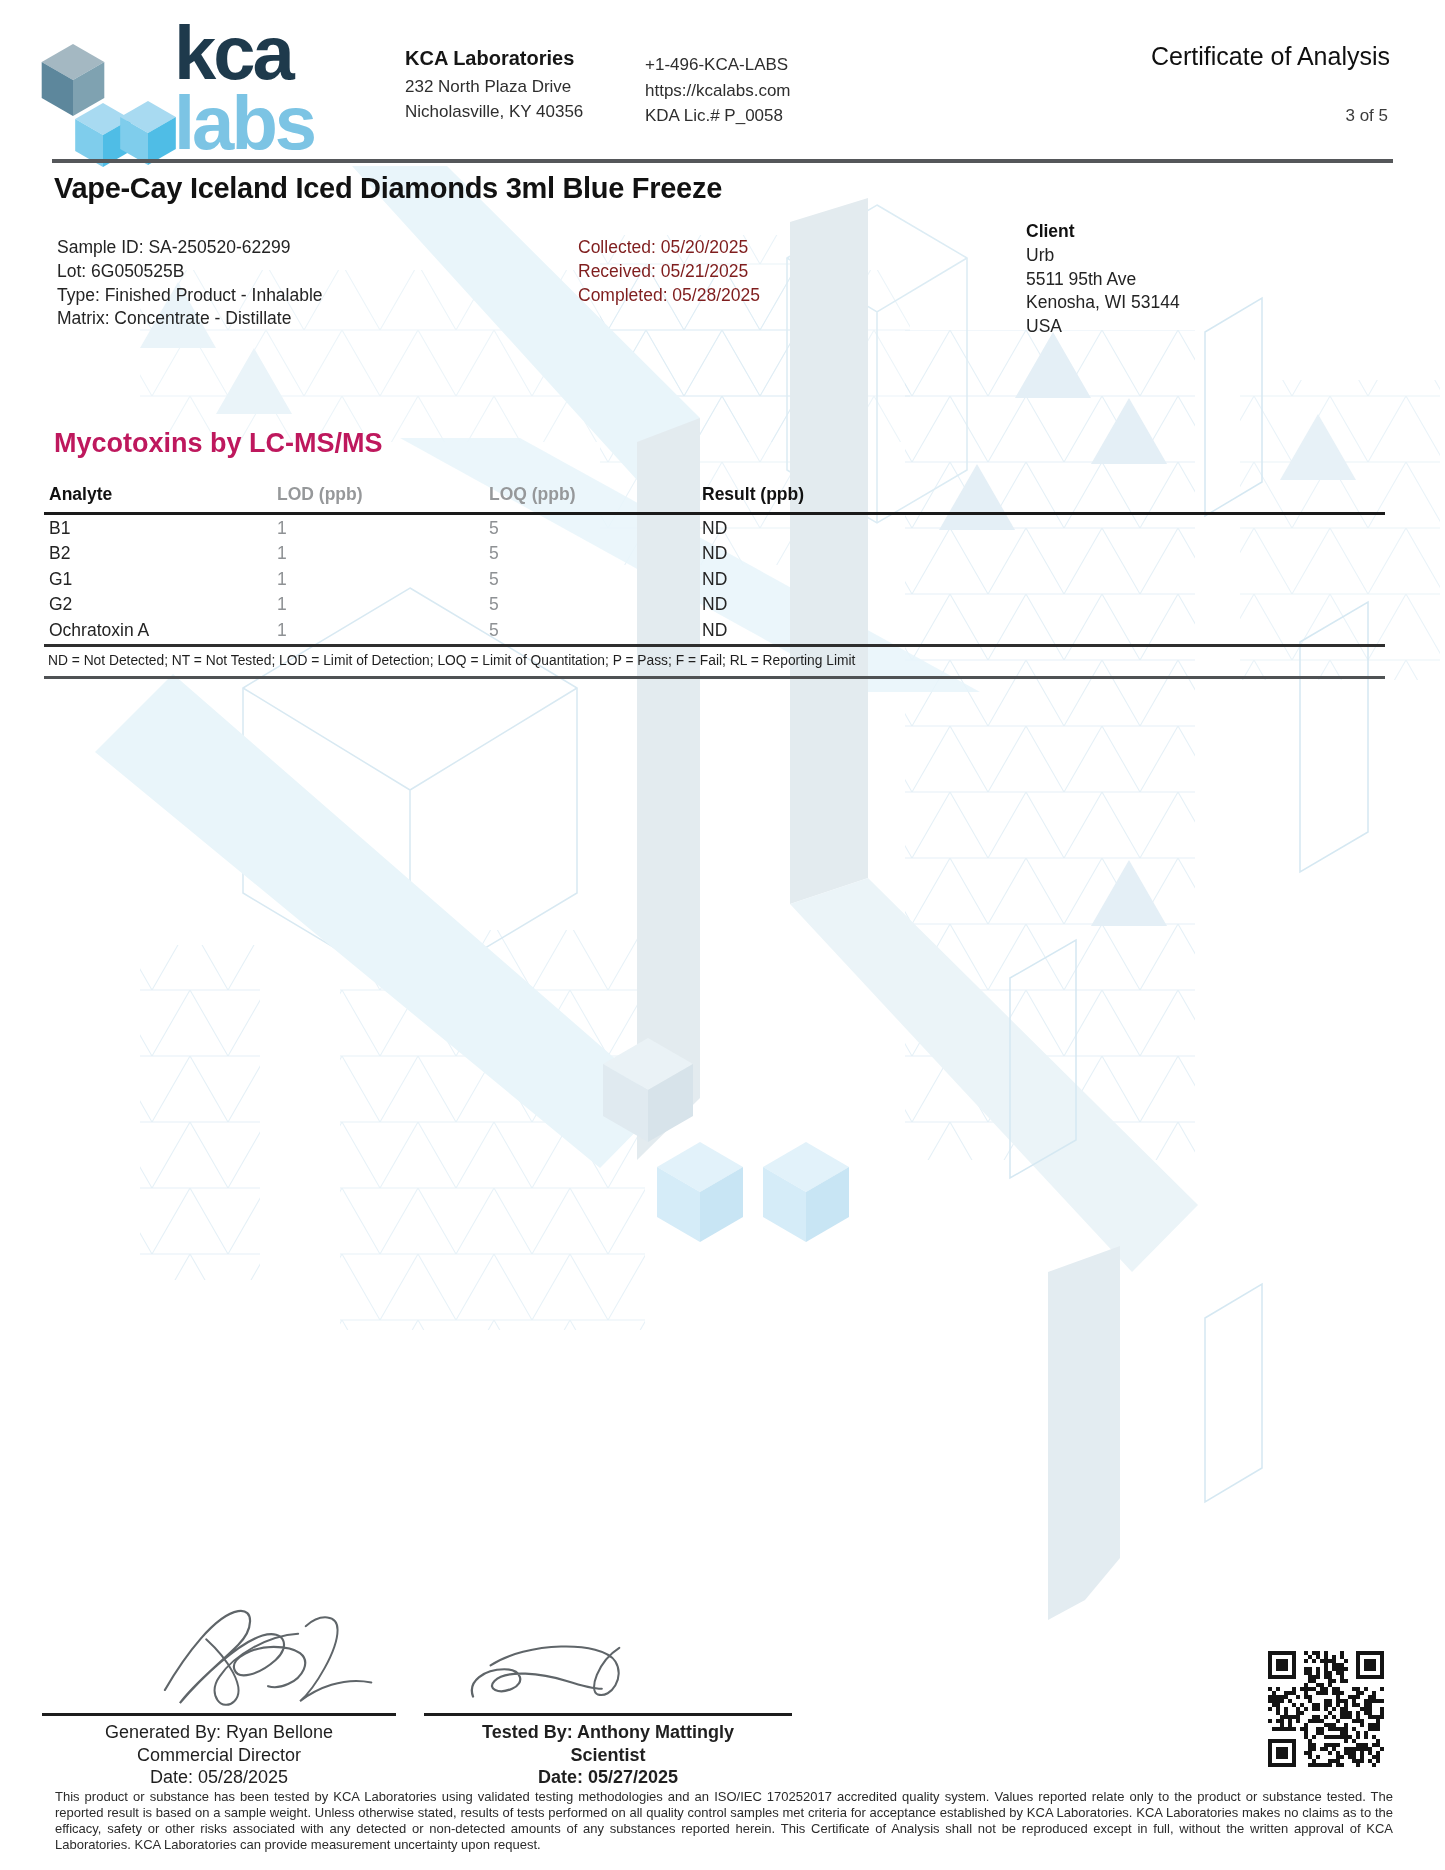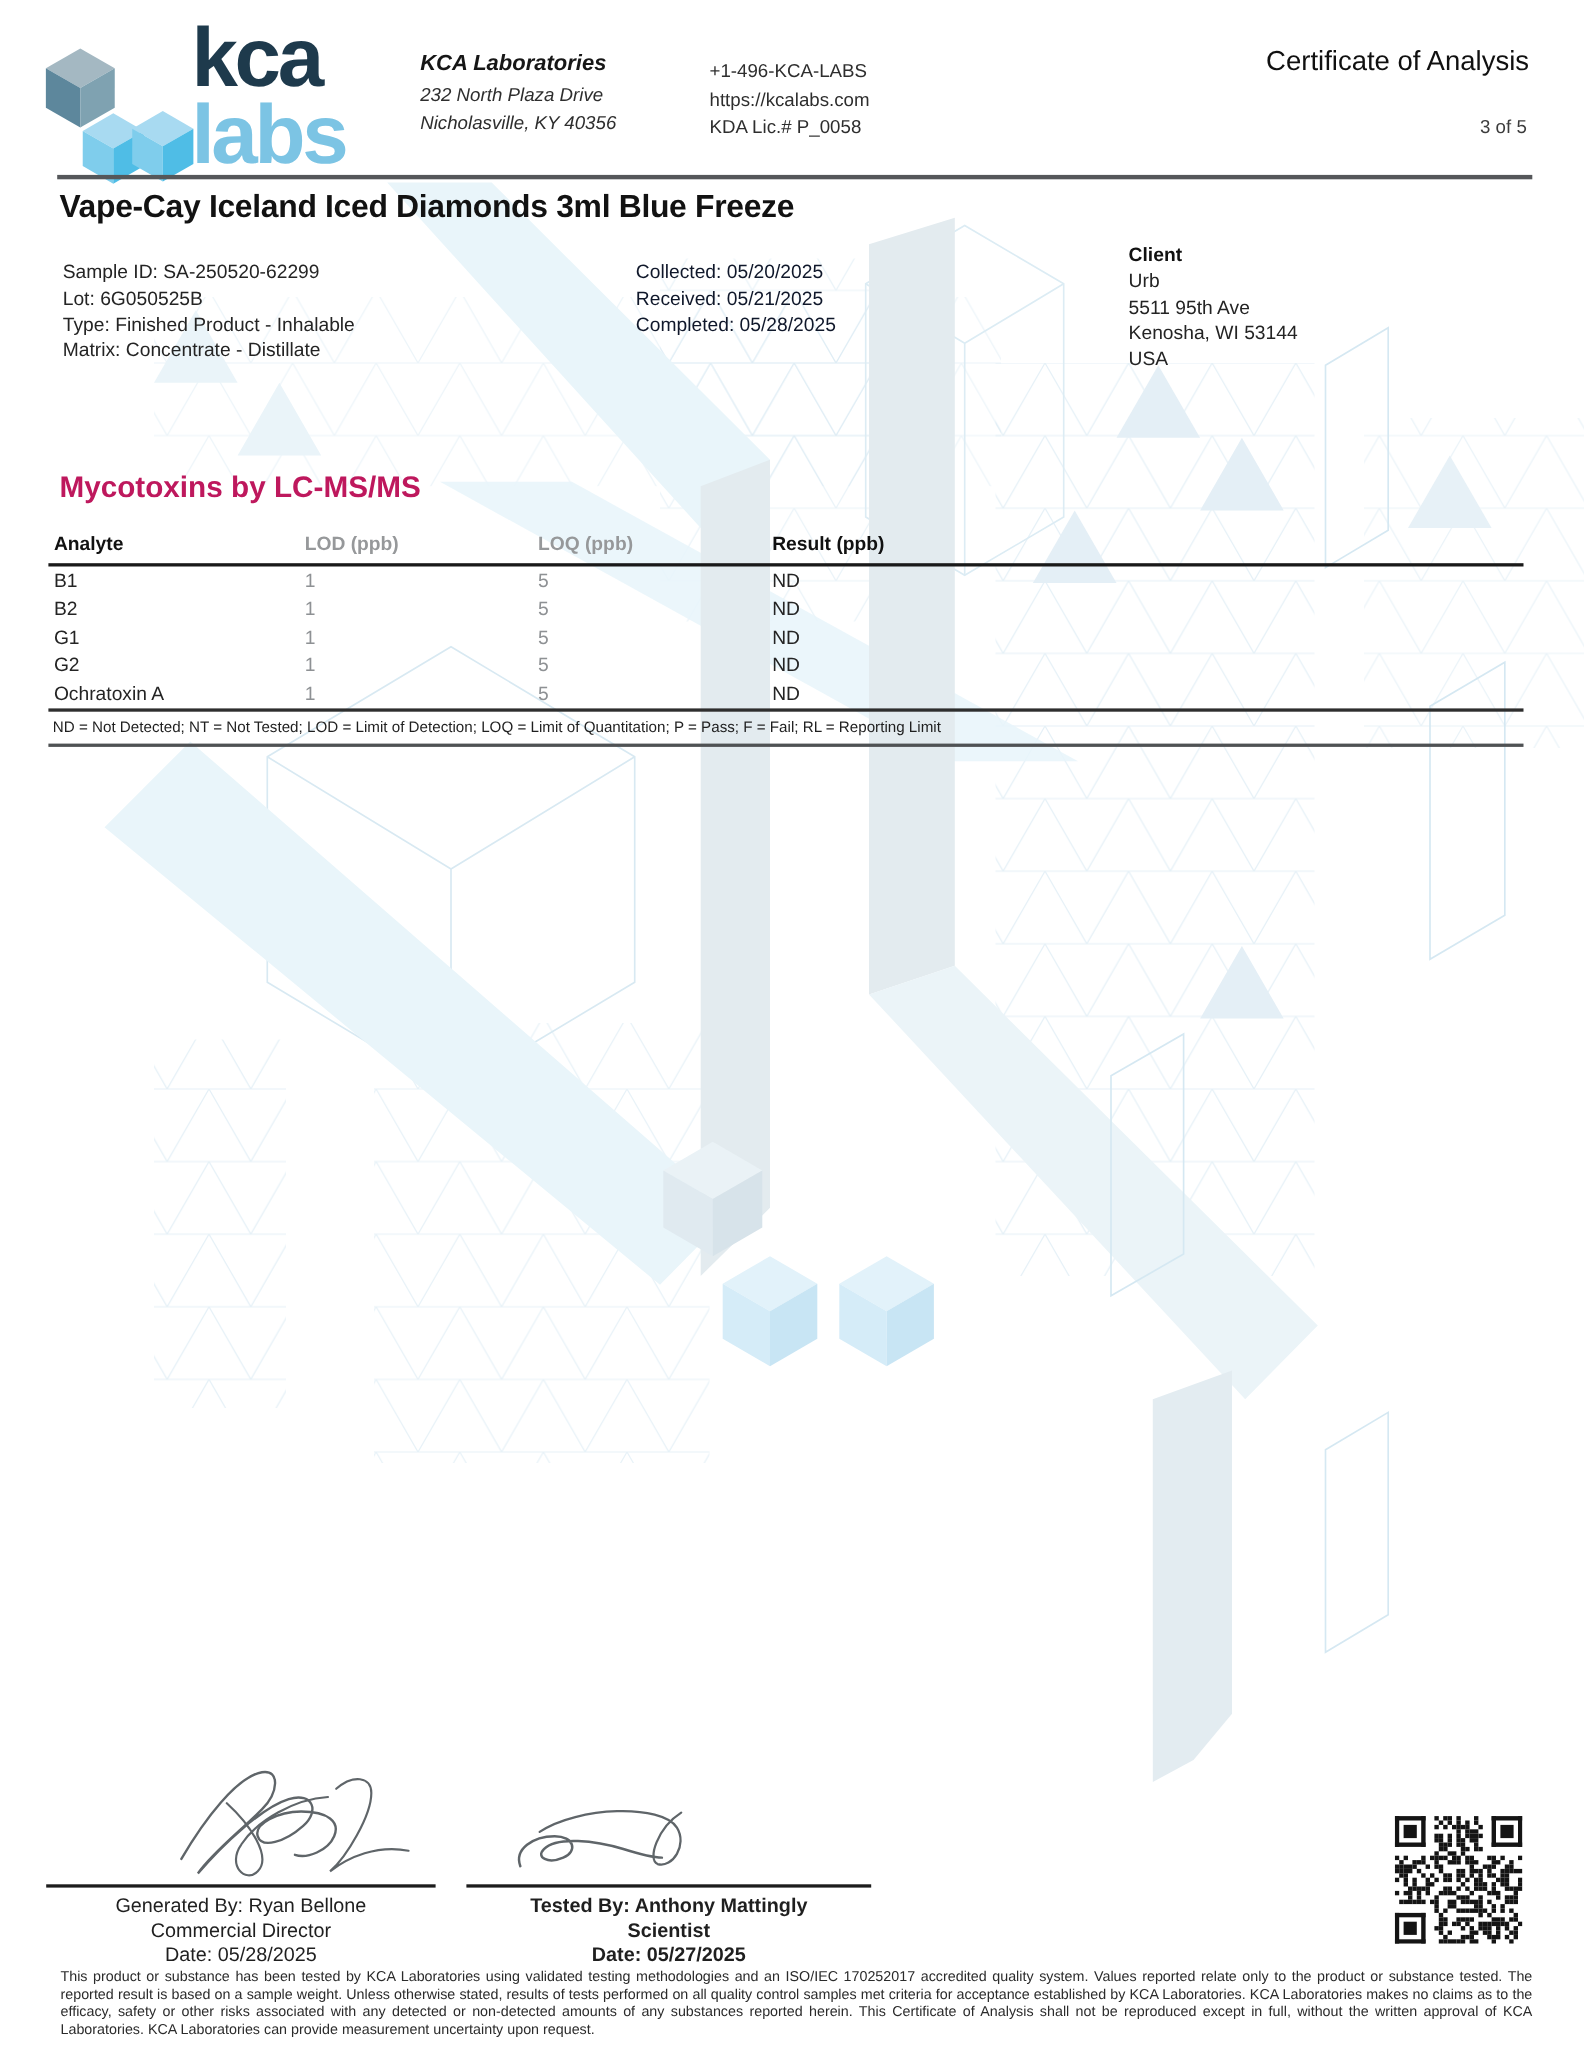--- a/index.html
+++ b/index.html
@@ -7,34 +7,34 @@
         font-family:"Liberation Sans",sans-serif;color:#1c1c1c;}
   .watermark{position:absolute;left:0;top:0;width:1445px;height:1870px;z-index:0;}
   .content{position:absolute;left:0;top:0;width:1445px;height:1870px;z-index:1;}
 
   
   .logo-icon{position:absolute;left:28px;top:30px;}
   .logo-text{position:absolute;left:174px;top:18px;line-height:70px;font-size:76px;
              font-weight:800;letter-spacing:-3px;}
   .logo-kca{color:#1e3a4c;}
   .logo-labs{color:#7cc4e4;}
-  .lab-block{position:absolute;left:382px;top:46px;font-size:17px;line-height:25px;color:#2e2e2e;font-style:italic;}
+  .lab-block{position:absolute;left:405px;top:46px;font-size:17px;line-height:25px;color:#2e2e2e;}
   .lab-name{font-size:20px;font-weight:700;color:#161616;margin-bottom:3px;}
   .contact-block{position:absolute;left:645px;top:52px;font-size:17px;line-height:25.5px;color:#2e2e2e;}
   .coa-title{position:absolute;right:55px;top:42px;font-size:25px;font-weight:400;color:#101010;}
   .page-num{position:absolute;right:57px;top:106px;font-size:17px;color:#3c3c3c;}
 
   .rule{position:absolute;left:52px;width:1341px;}
   .rule-header{top:159px;height:3.5px;background:#55575a;}
 
   .product-title{position:absolute;left:54px;top:172px;font-size:29px;font-weight:800;
                  letter-spacing:-0.3px;color:#121212;}
 
   .sample-block{position:absolute;left:57px;top:236px;font-size:17.5px;line-height:23.8px;color:#242424;}
-  .dates-block{position:absolute;left:578px;top:236px;font-size:17.5px;line-height:23.8px;color:#0f172a;}
+  .dates-block{position:absolute;left:578px;top:236px;font-size:17.5px;line-height:23.8px;color:#7f1d1d;}
   .client-block{position:absolute;left:1026px;top:220px;font-size:17.5px;line-height:23.8px;color:#242424;}
   .client-heading{font-weight:700;color:#111;}
 
   .section-heading{position:absolute;left:54px;top:428px;font-size:27px;font-weight:800;color:#be185d;}
 
   .rtable{position:absolute;left:44px;top:484px;width:1341px;}
   .thead{position:relative;height:28px;}
   .th,.cell{position:absolute;font-size:17.5px;white-space:nowrap;}
   .th{font-weight:700;color:#111;}
   .th.muted{color:#96989a;}

